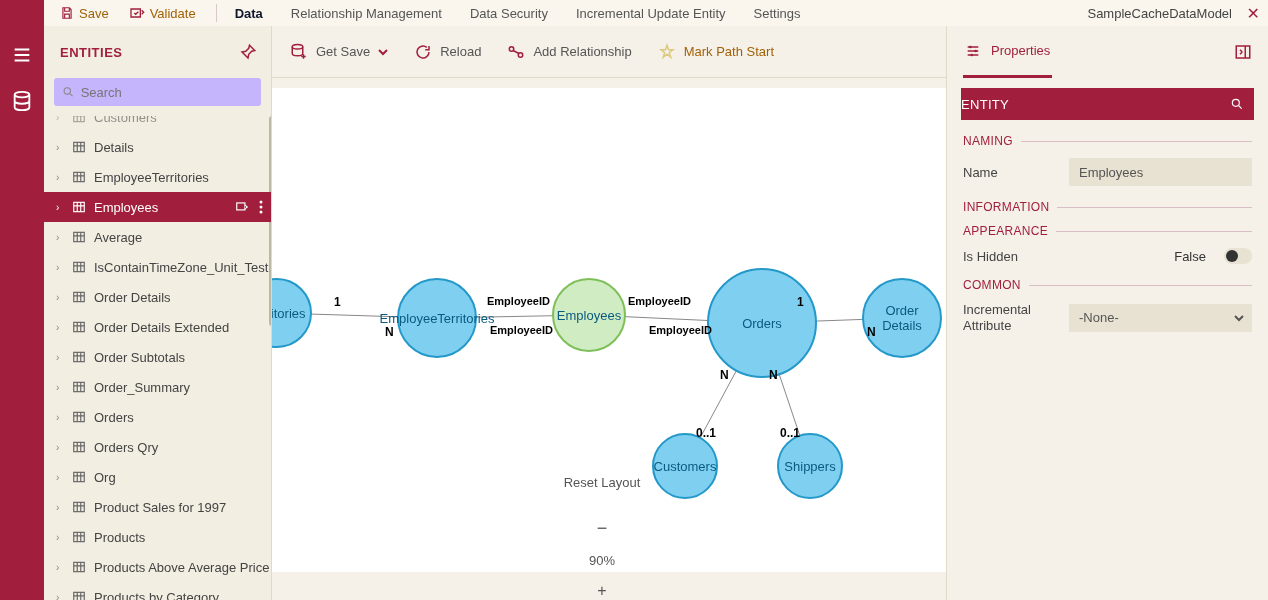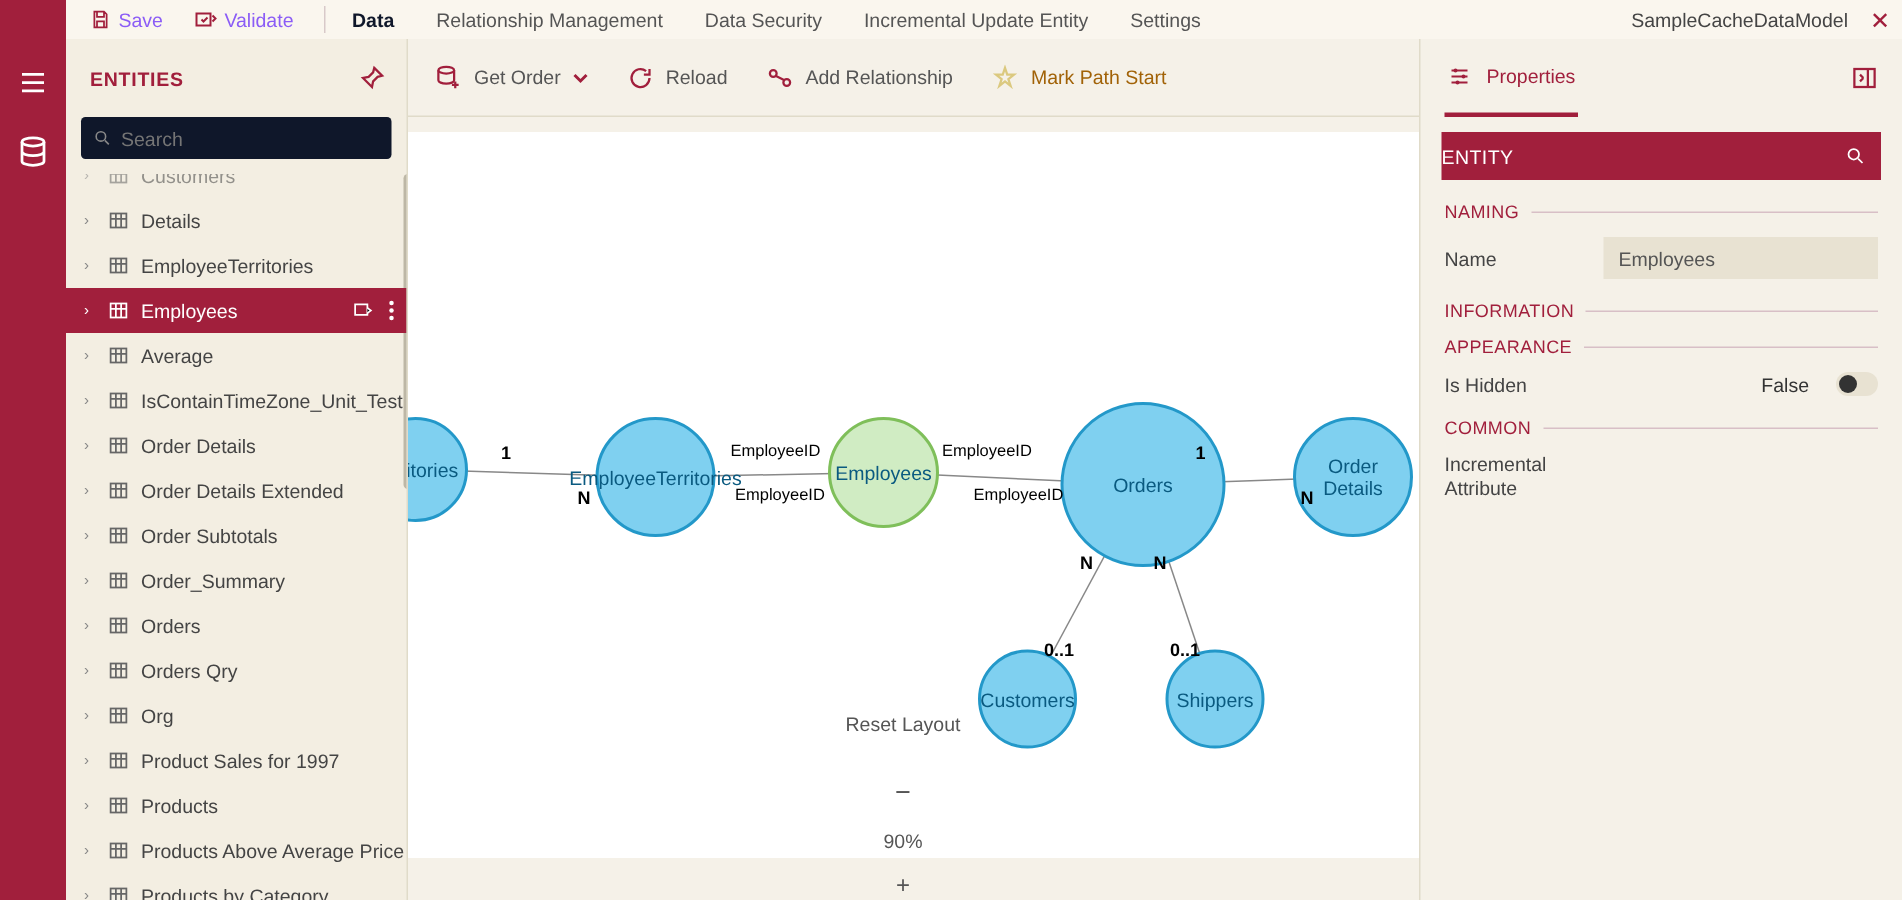--- a/index.html
+++ b/index.html
@@ -1,30 +1,30 @@
 <!DOCTYPE html>
 <html><head>
 <meta charset="utf-8">
 <style>
   * { box-sizing: border-box; margin:0; padding:0; }
   body { font-family: "Segoe UI", Arial, sans-serif; font-size:13px; color:#333; background:#f5f1e8; width:1268px; height:600px; overflow:hidden; position:relative; }
   .topbar { position:absolute; top:0; left:0; right:0; height:26px; background:#faf6ee; display:flex; align-items:center; padding-left:60px; }
-  .topbar .tb-btn { display:flex; align-items:center; margin-right:20px; color:#8b5cf6; font-size:13px; cursor:pointer; gap:5px; }
+  .topbar .tb-btn { display:flex; align-items:center; margin-right:20px; color:#a16207; font-size:13px; cursor:pointer; gap:5px; }
   .topbar .tab { margin-right:28px; color:#555; cursor:pointer; }
   .topbar .tab.active { color:#0f172a; font-weight:600; }
   .topbar .title { margin-left:auto; margin-right:36px; color:#444; }
   .topbar .close-x { position:absolute; right:8px; top:4px; color:#a11f3c; font-size:16px; cursor:pointer; }
 
   .leftrail { position:absolute; top:0; left:0; width:44px; height:600px; background:#a11f3c; display:flex; flex-direction:column; align-items:center; padding-top:44px; gap:24px; }
   .leftrail .lr-icon { width:22px; height:22px; color:#fff; cursor:pointer; }
 
   .sidebar { position:absolute; top:26px; left:44px; width:228px; bottom:0; background:#f3eee2; border-right:1px solid #e0dbc9; }
   .sidebar .header { height:52px; display:flex; align-items:center; padding:0 14px 0 16px; color:#a11f3c; font-weight:600; letter-spacing:.5px; justify-content:space-between; }
   .sidebar .pin { width:18px; height:18px; color:#a11f3c; cursor:pointer; }
-  .sidebar .search { margin:0 10px 6px 10px; background:#0f172a; border-radius:3px; height:28px; display:flex; align-items:center; padding:0 8px; gap:6px; }
+  .sidebar .search { margin:0 10px 6px 10px; background:#c4b5fd; border-radius:3px; height:28px; display:flex; align-items:center; padding:0 8px; gap:6px; }
   .sidebar .search input { border:none; background:transparent; outline:none; font-size:13px; color:#666; width:100%; }
 
   .tree { position:absolute; top:90px; bottom:0; left:0; right:0; overflow:hidden; }
   .tree-item { display:flex; align-items:center; height:30px; padding-left:12px; gap:8px; color:#444; cursor:pointer; }
   .tree-item .chev { width:8px; color:#888; font-size:10px; }
   .tree-item .tbl-ic { width:14px; height:14px; color:#666; }
   .tree-item.sel { background:#a11f3c; color:#fff; position:relative; }
   .tree-item.sel .chev,.tree-item.sel .tbl-ic { color:#fff; }
   .tree-item.sel .trail { position:absolute; right:8px; display:flex; gap:10px; }
   .tree-item.cut { opacity:.55; }
@@ -38,21 +38,21 @@
   .toolbar2 .t2-more { width:18px; height:18px; color:#a11f3c; cursor:pointer; margin-left:auto; margin-right:-40px; }
 
   .canvas-wrap { position:absolute; top:78px; left:272px; right:322px; bottom:0; background:#f5f1e8; }
   .canvas { position:absolute; top:10px; left:0; right:0; bottom:28px; background:#fff; overflow:hidden; }
   .bottom-bar { position:absolute; bottom:0; left:0; right:0; height:24px; display:flex; align-items:center; justify-content:flex-end; gap:14px; padding-right:14px; color:#555;flex-direction:column; }
   .bottom-bar .bb-ic { width:14px; height:14px; cursor:pointer; }
 
   .node { position:absolute; border-radius:50%; display:flex; align-items:center; justify-content:center; font-size:13px; color:#0a5a80; text-align:center; }
   .nblue { background:#7fd0f0; border:2px solid #2398c9; }
   .ngreen { background:#d0ecc3; border:2px solid #7fbf5a; }
-  .elabel { position:absolute; font-size:11px; font-weight:400; color:#000; white-space:nowrap; }
+  .elabel { position:absolute; font-size:11px; font-weight:700; color:#000; white-space:nowrap; }
   .card { position:absolute; font-size:12px; font-weight:700; color:#000; }
 
   .props { position:absolute; top:26px; right:0; width:322px; bottom:0; background:#f5f1e8; border-left:1px solid #e0dbc9; }
   .props .phead { height:52px; display:flex; align-items:center; padding:0 16px; justify-content:space-between; }
   .props .phead .pt { color:#a11f3c; display:flex; align-items:center; gap:10px; border-bottom:3px solid #a11f3c; height:100%; padding:0 2px; }
   .props .entity-bar { margin:10px 14px 14px 14px; height:32px; background:#a11f3c; color:#fff; display:flex; align-items:center; justify-content:flex-start; position:relative; font-size:13px; letter-spacing:.3px; }
   .props .entity-bar .srch { position:absolute; right:10px; }
   .section-title { color:#a11f3c; font-size:12px; letter-spacing:.3px; margin:10px 16px 6px 16px; display:flex; align-items:center; gap:8px; }
   .section-title:after { content:""; flex:1; height:1px; background:#d8bfc6; }
   .prop-row { display:flex; align-items:center; padding:4px 16px; gap:10px; }
@@ -267,21 +267,21 @@
   </div>
 </div>
 
 <div class="toolbar2">
   <div class="t2-btn">
     <svg class="ic" viewBox="0 0 24 24">
         <ellipse cx="10" cy="5" rx="7" ry="3" fill="none" stroke="#a11f3c" stroke-width="2"></ellipse>
         <path d="M3 5v9c0 1.6 3 3 7 3s7-1.4 7-3V5" fill="none" stroke="#a11f3c" stroke-width="2"></path>
         <path stroke="#a11f3c" stroke-width="2" d="M18 15v6M15 18h6"></path>
       </svg>
-    <span>Get Order</span>
+    <span>Get Save</span>
     <svg width="10" height="10" viewBox="0 0 10 10">
         <path d="M1 3l4 4 4-4" fill="none" stroke="#a11f3c" stroke-width="2"></path>
       </svg>
   </div>
   <div class="t2-btn">
     <svg class="ic" viewBox="0 0 24 24">
         <path fill="none" stroke="#a11f3c" stroke-width="2" d="M20 12a8 8 0 1 1-3-6.2M20 4v5h-5"></path>
       </svg>
     <span>Reload</span>
   </div>
@@ -395,14 +395,20 @@
     <div class="lbl" style="width:130px">Is Hidden</div>
     <div style="flex:1;text-align:right;padding-right:8px">False</div>
     <div class="toggle">
         <div class="knob"></div>
       </div>
   </div>
 
   <div class="section-title">COMMON</div>
   <div class="prop-row">
     <div class="lbl" style="width:96px;line-height:1.2">Incremental Attribute</div>
+    <div class="val">
+      <span>-None-</span>
+      <svg style="position:absolute;right:8px" width="10" height="10" viewBox="0 0 10 10">
+          <path d="M1 3l4 4 4-4" fill="none" stroke="#555" stroke-width="2"></path>
+        </svg>
+    </div>
   </div>
 </div>
 
 </body></html>

